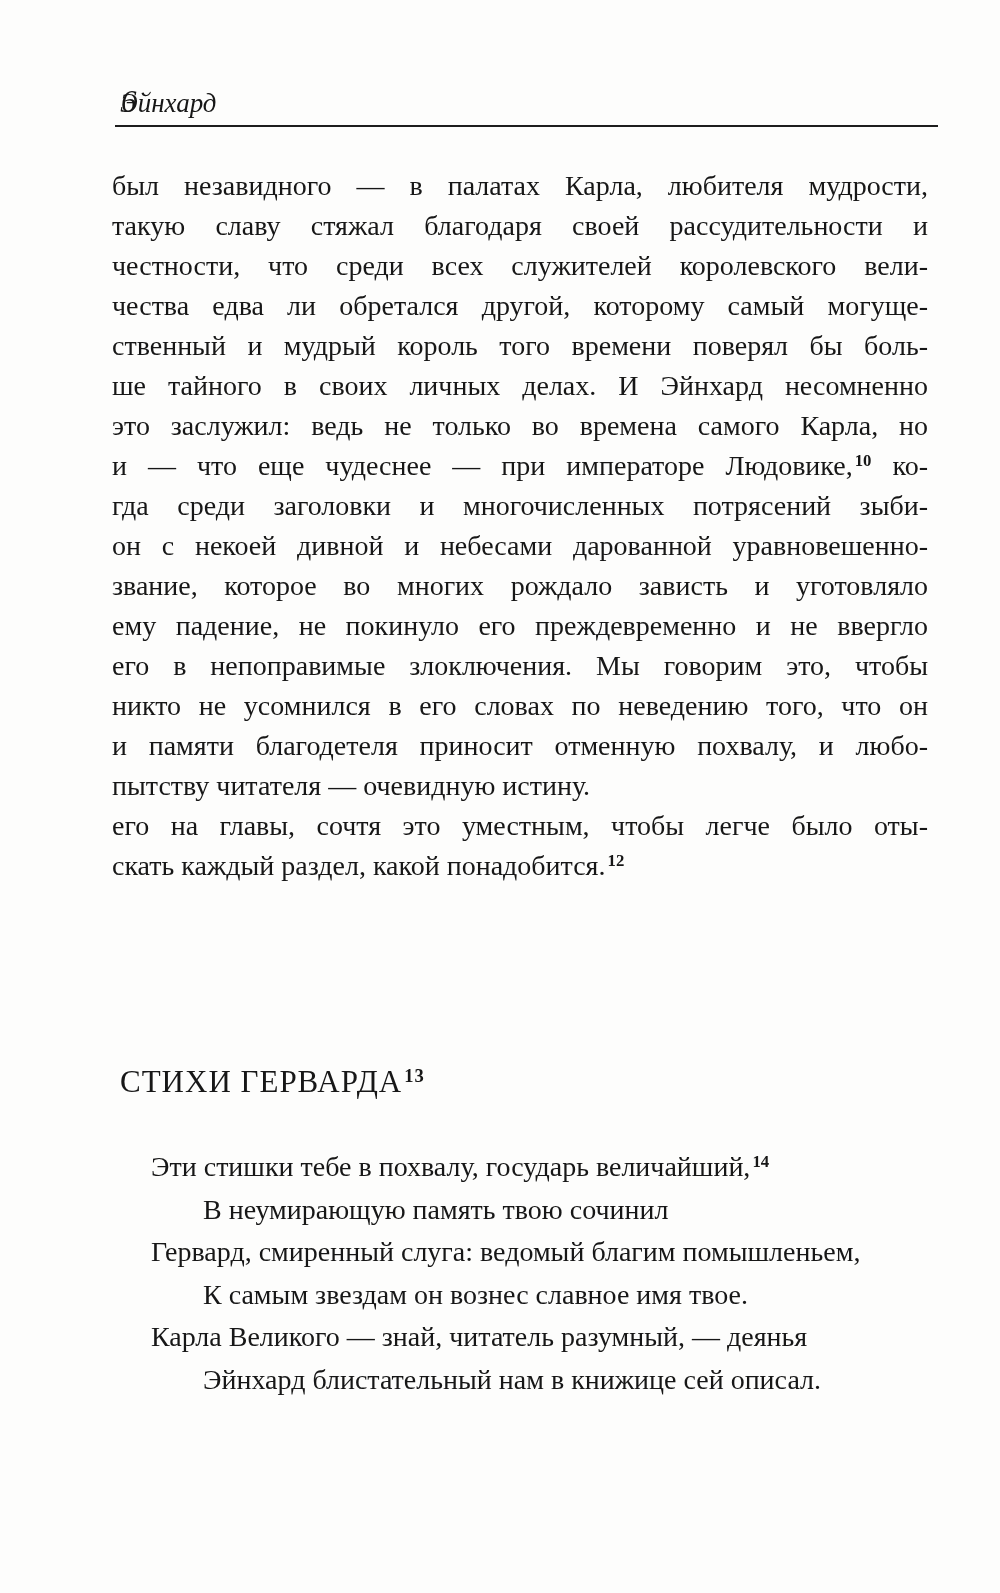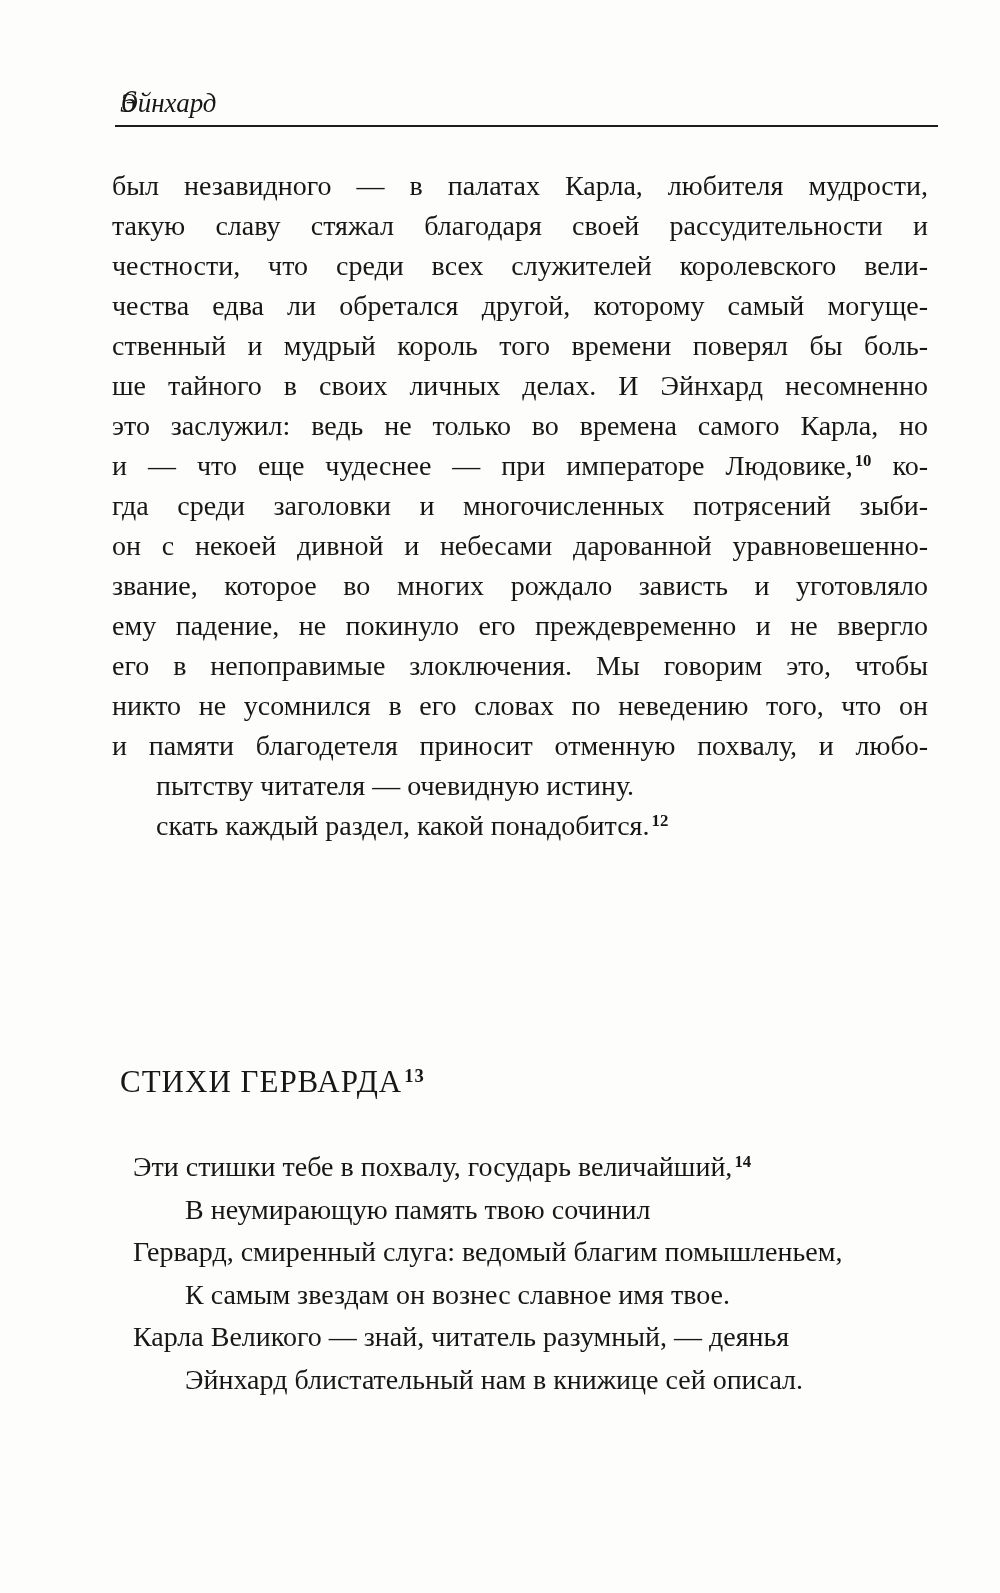--- a/index.html
+++ b/index.html
@@ -54,21 +54,20 @@
     font-size: 28px;
     line-height: 40px;
   }
   .line {
     text-align: justify;
     text-align-last: justify;
     white-space: normal;
   }
   .line.last {
     text-align-last: left;
-    margin-left: 44px;
   }
   .line.indent {
     padding-left: 52px;
   }
 
   sup {
     font-size: 60%;
     line-height: 0;
     vertical-align: baseline;
     position: relative;
@@ -84,21 +83,21 @@
     top: 1064px;
     width: 818px;
     text-align: left;
     font-size: 31px;
     letter-spacing: 1px;
   }
 
   
   .poem {
     position: absolute;
-    left: 133px;
+    left: 151px;
     top: 1146px;
     width: 800px;
     font-size: 28px;
     line-height: 42.5px;
   }
   .poem-line.indented {
     padding-left: 52px;
   }
 </style>
 </head>
@@ -125,20 +124,21 @@
         <div class="line">гда среди заголовки и многочисленных потрясений зыби-</div>
         <div class="line">он с некоей дивной и небесами дарованной уравновешенно-</div>
         <div class="line">звание, которое во многих рождало зависть и уготовляло</div>
         <div class="line">ему падение, не покинуло его преждевременно и не ввергло</div>
         <div class="line">его в непоправимые злоключения. Мы говорим это, чтобы</div>
         <div class="line">никто не усомнился в его словах по неведению того, что он</div>
         <div class="line">и памяти благодетеля приносит отменную похвалу, и любо-</div>
         <div class="line last">пытству читателя — очевидную истину.</div>
       </div>
     <div class="paragraph">
+        <div class="line">его на главы, сочтя это уместным, чтобы легче было оты-</div>
         <div class="line last">скать каждый раздел, какой понадобится.<sup>12</sup></div>
       </div>
   </div>
 
   <div class="section-heading">СТИХИ ГЕРВАРДА<sup>13</sup></div>
 
   <div class="poem">
       <div class="poem-line">Эти стишки тебе в похвалу, государь величайший,<sup>14</sup></div>
       <div class="poem-line indented">В неумирающую память твою сочинил</div>
       <div class="poem-line">Гервард, смиренный слуга: ведомый благим помышленьем,</div>

